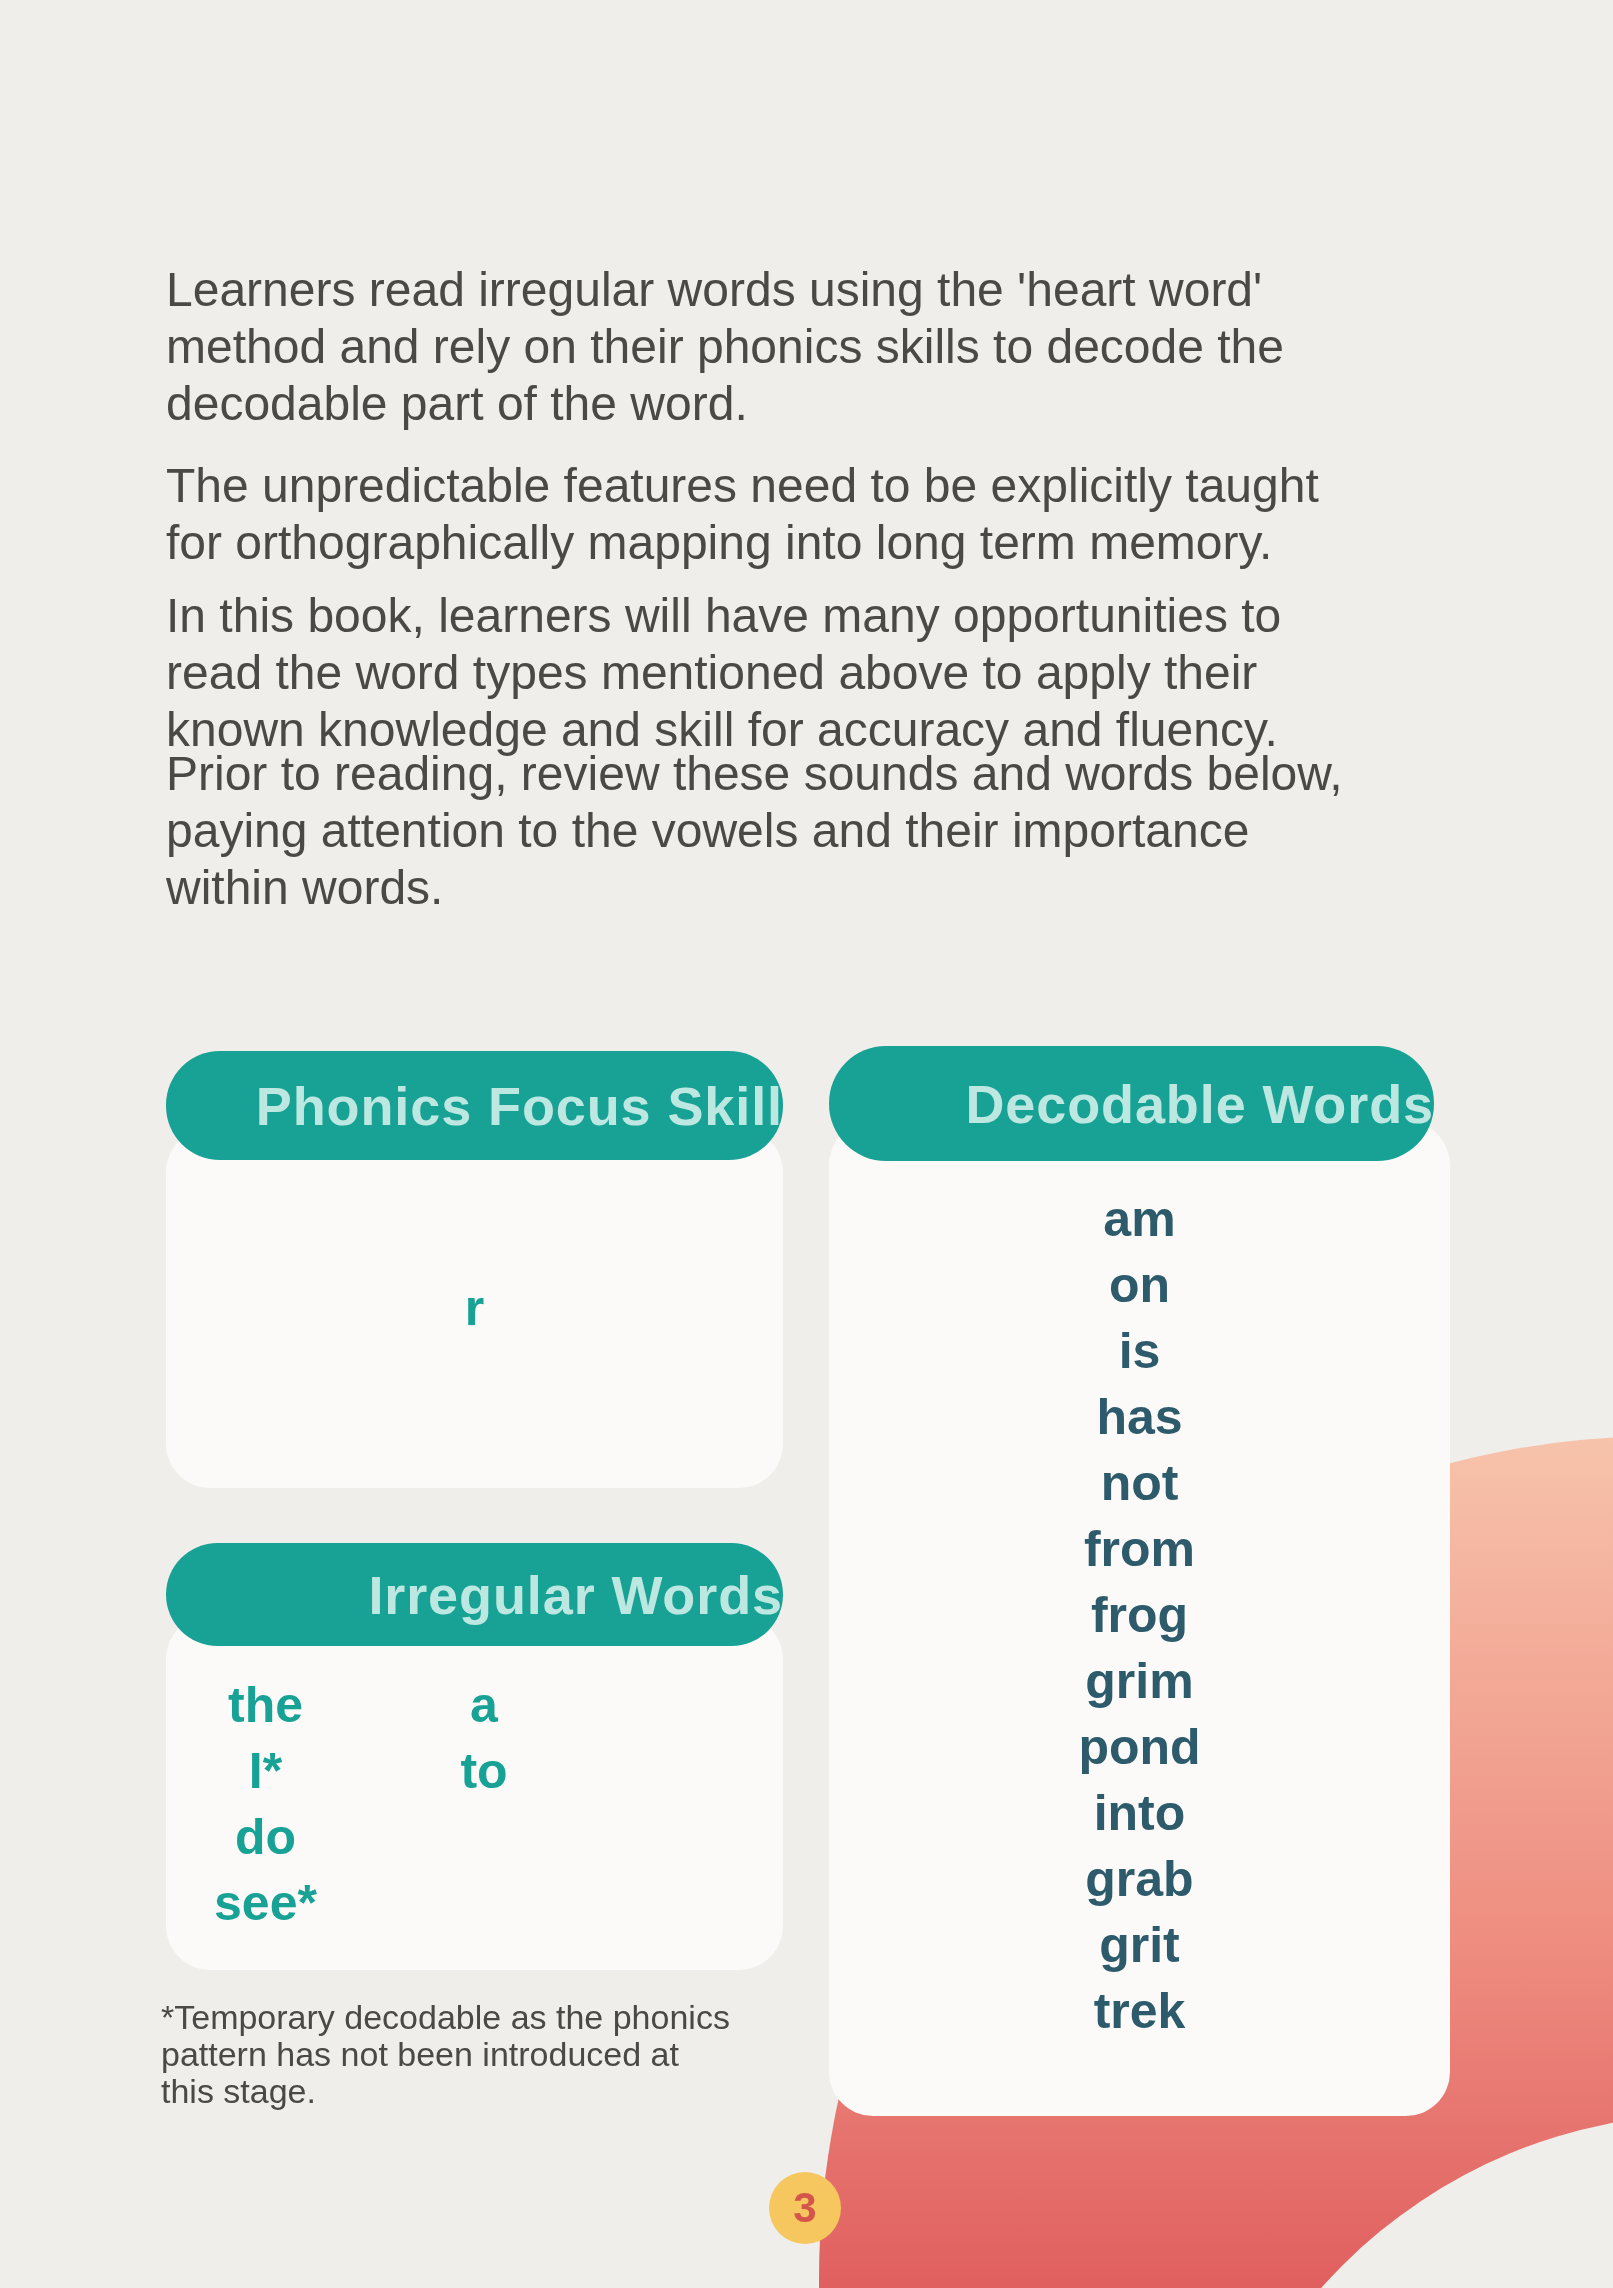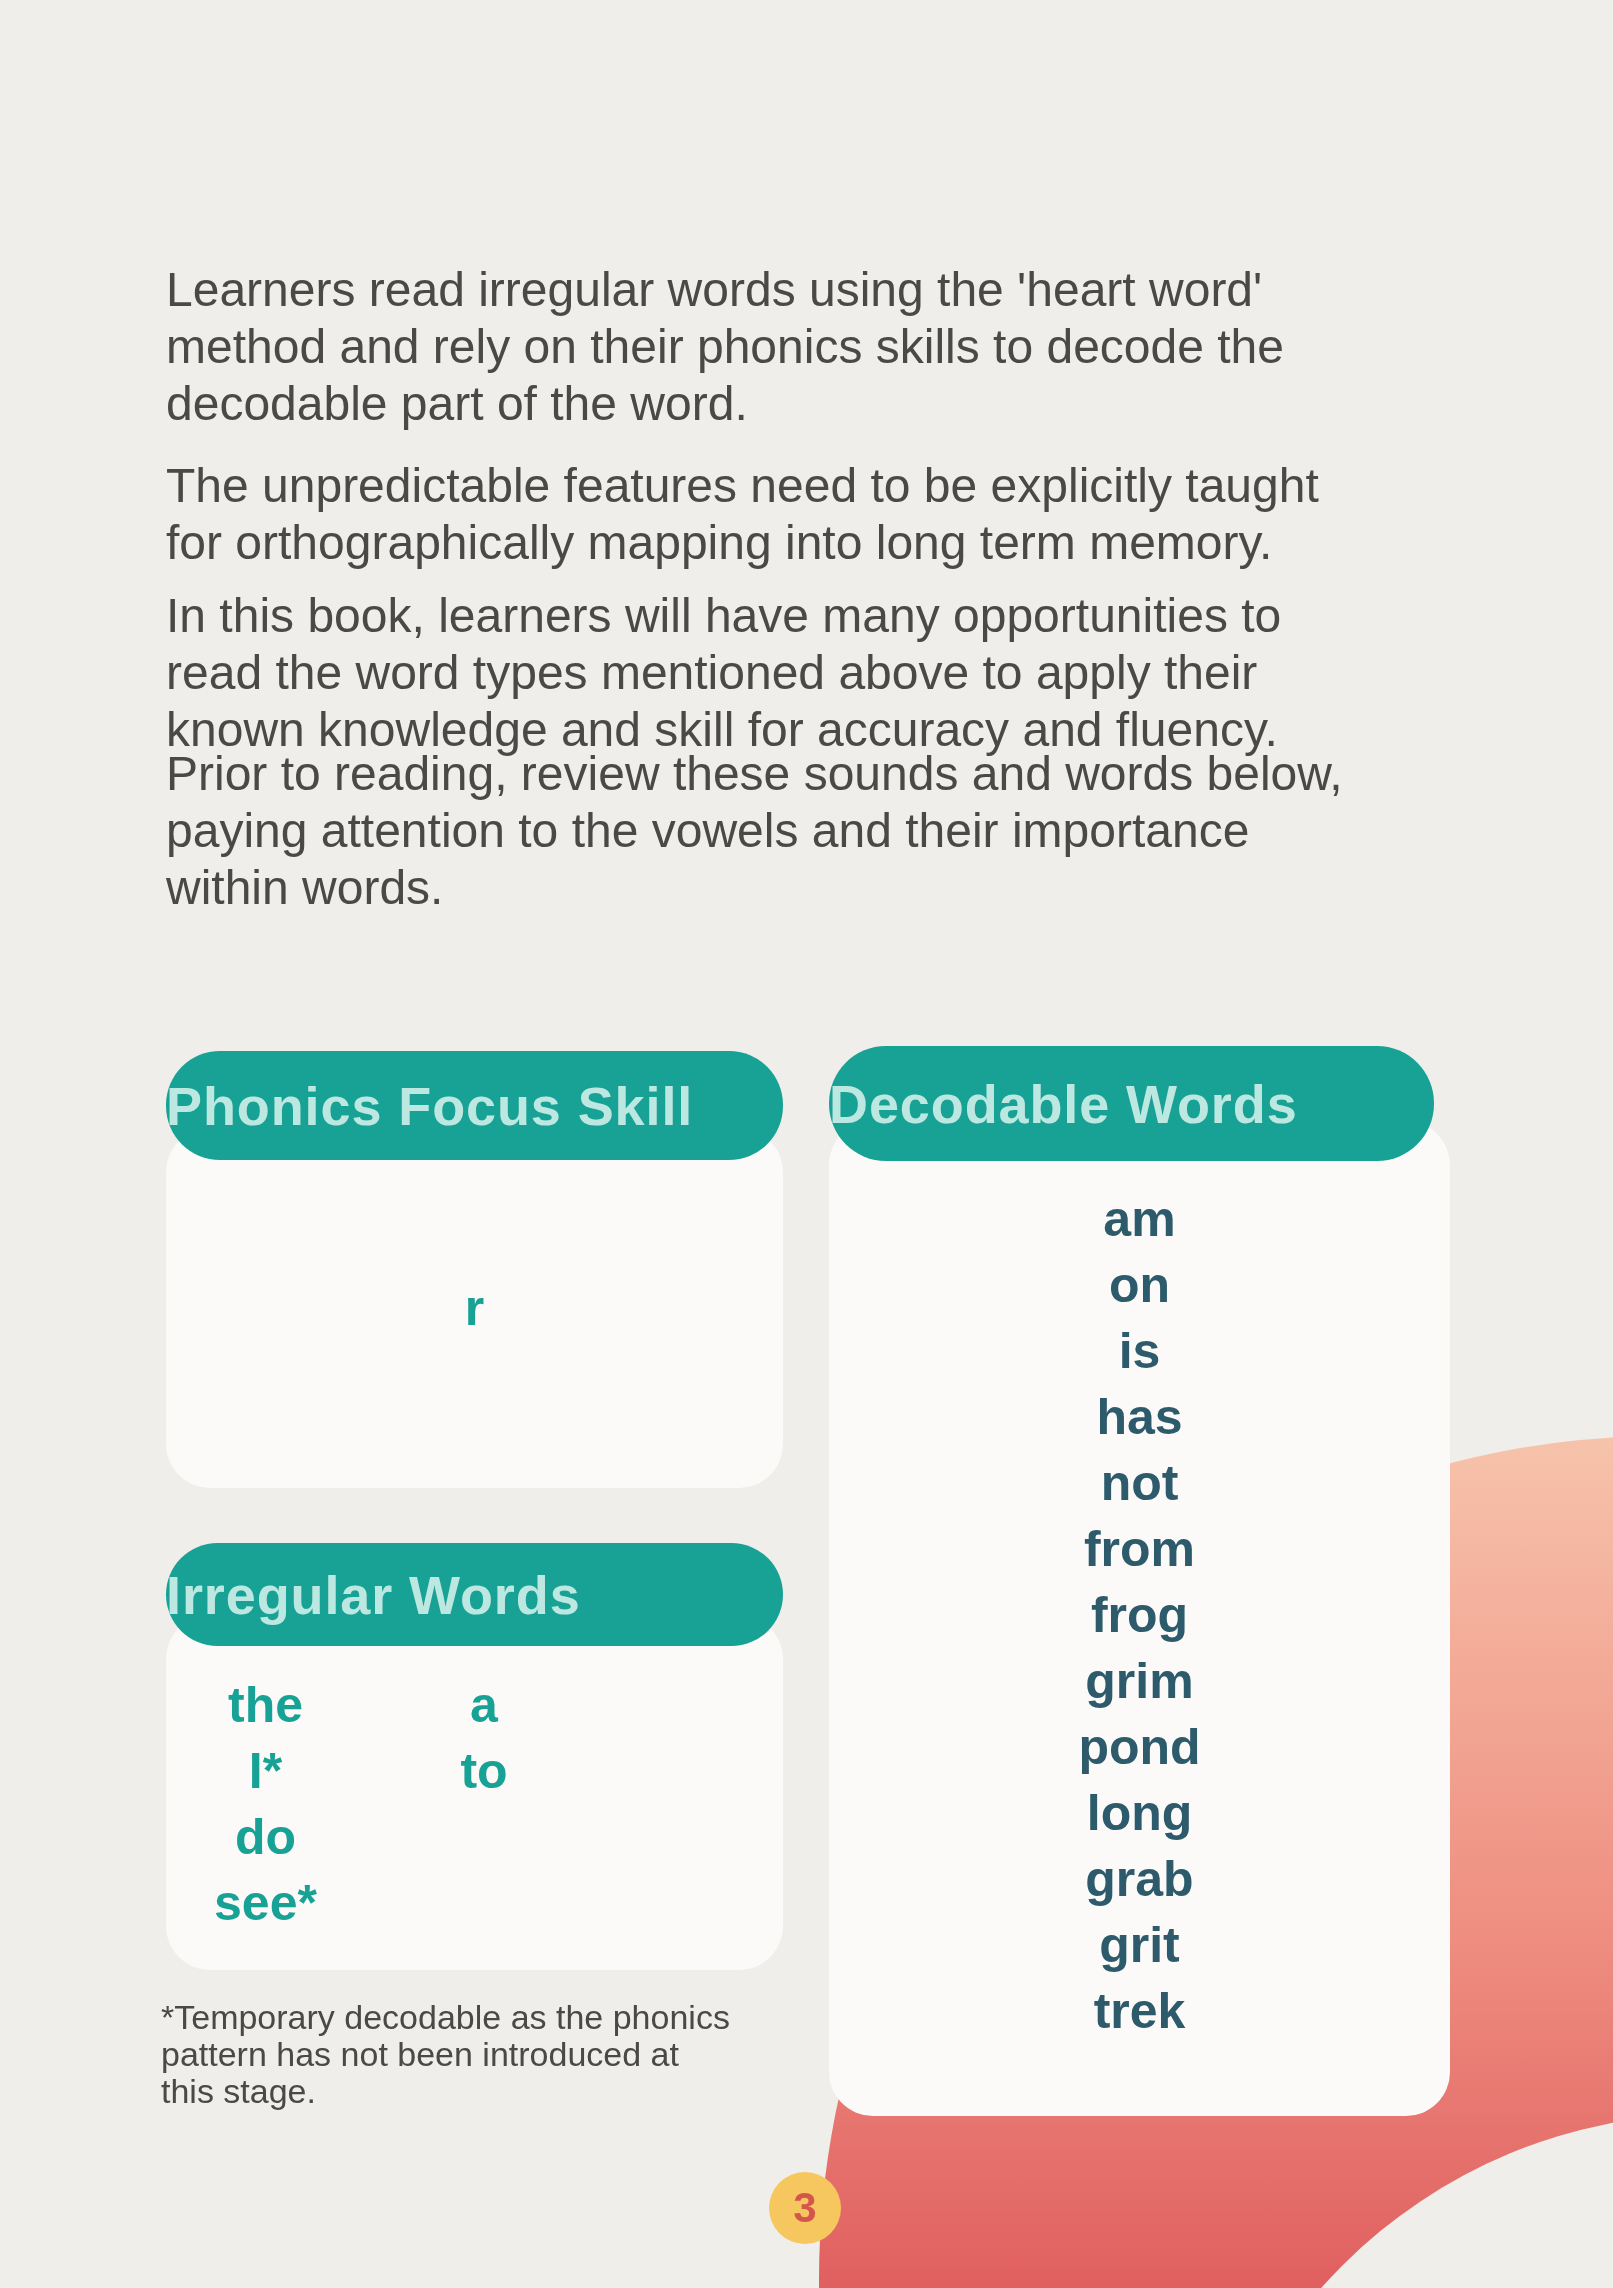--- a/index.html
+++ b/index.html
@@ -20,21 +20,21 @@
   }
   
   .para{
     position:absolute;left:166px;width:1311px;margin:0;z-index:3;
     font-size:48px;line-height:57px;color:#4b4945;white-space:pre-line;
   }
   .p1{top:261px}.p2{top:457px}.p3{top:587px}.p4{top:745px}
   
   .pill{
     position:absolute;background:#18a295;z-index:4;
-    display:flex;align-items:center;justify-content:flex-start;
+    display:flex;align-items:center;justify-content:flex-end;
     color:#bde8e1;font-weight:bold;font-size:54px;letter-spacing:0.9px;
   }
   .cardbody{
     position:absolute;background:#fbfaf8;border-radius:44px;z-index:3;
   }
   .pill-phonics{left:166px;top:1051px;width:617px;height:109px;border-radius:54px;}
   .body-phonics{left:166px;top:1128px;width:617px;height:360px;
     display:flex;align-items:center;justify-content:center;}
   .skill-value{font-size:50px;font-weight:bold;color:#18a295;}
 
@@ -116,21 +116,21 @@
   <div class="dec-words">
     <span class="dec-word">am</span>
     <span class="dec-word">on</span>
     <span class="dec-word">is</span>
     <span class="dec-word">has</span>
     <span class="dec-word">not</span>
     <span class="dec-word">from</span>
     <span class="dec-word">frog</span>
     <span class="dec-word">grim</span>
     <span class="dec-word">pond</span>
-    <span class="dec-word">long</span>
+    <span class="dec-word">into</span>
     <span class="dec-word">grab</span>
     <span class="dec-word">grit</span>
     <span class="dec-word">trek</span>
   </div>
 </div>
 
 <p class="footnote">*Temporary decodable as the phonics
 pattern has not been introduced at
 this stage.</p>
 

